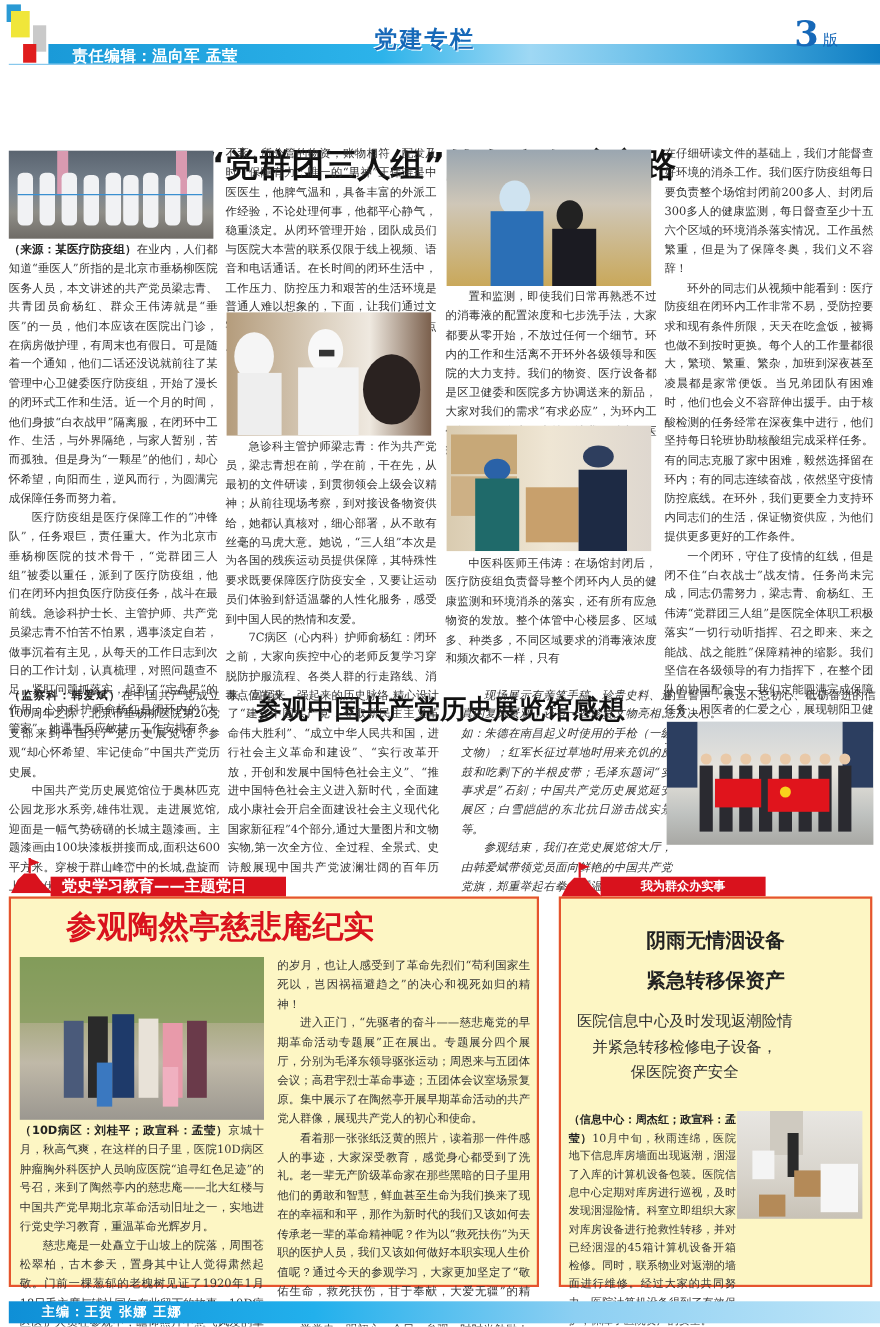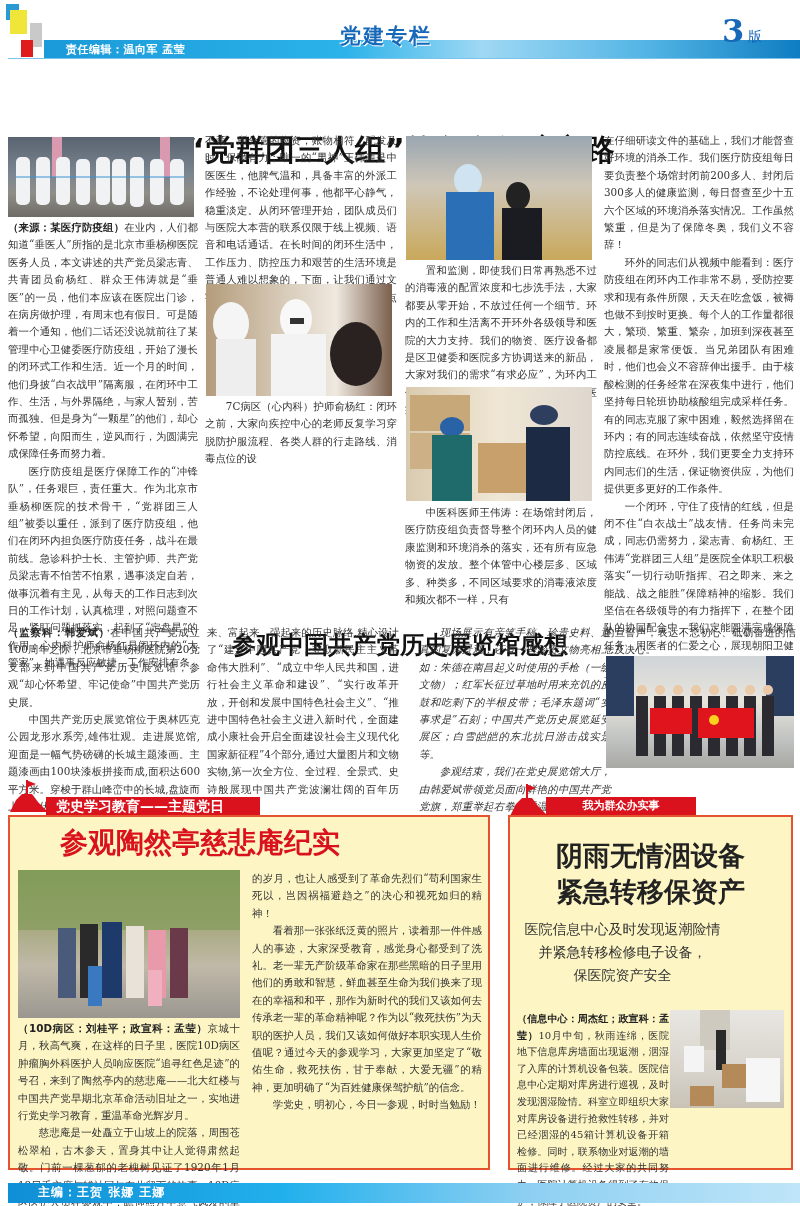--- a/index.html
+++ b/index.html
@@ -5,21 +5,21 @@
   * { margin:0; padding:0; box-sizing:border-box; }
   html, body { width:800px; height:1206px; background:#fff; overflow:hidden; }
   body { position:relative; font-family:"DejaVu Serif", "Liberation Serif", serif; color:#222; }
   .abs { position:absolute; }
 
   
   .logo-sq { position:absolute; }
   .hdr-bar { position:absolute; left:44px; top:40px; width:756px; height:18px;
     background:linear-gradient(90deg,#1a9ad8 0%,#2cb3ea 40%,#9fd8f4 58%,#52b4e4 80%,#0f7dc2 100%); }
   .hdr-line { position:absolute; left:8px; top:58px; width:792px; height:1px; background:#7cc3ea; }
-  .hdr-editor { position:absolute; left:66px; top:42px; font-family:"DejaVu Sans", sans-serif; font-size:11px; color:#fff; font-weight:bold; letter-spacing:0.5px; }
+  .hdr-editor { position:absolute; left:66px; top:42px; font-family:"DejaVu Sans", sans-serif; font-size:14px; color:#fff; font-weight:bold; letter-spacing:0.5px; }
   .hdr-title { position:absolute; left:340px; top:22px; width:120px; text-align:left; font-family:"DejaVu Sans", sans-serif; font-size:21px; font-weight:bold; color:#1668b8; letter-spacing:2px; text-shadow:1px 1px 0 #fff, -1px -1px 0 #fff; }
   .hdr-page { position:absolute; left:722px; top:12px; font-family:"DejaVu Serif", serif; font-size:32px; color:#1668b8; font-weight:bold; }
   .hdr-ban { position:absolute; left:748px; top:28px; font-family:"DejaVu Sans", sans-serif; font-size:14px; color:#1668b8; }
 
   
   .main-title { position:absolute; left:0; width:800px; text-align:center; font-family:"DejaVu Sans", sans-serif; font-weight:bold; color:#111;margin-top:44px; }
 
   
   .col { position:absolute; font-size:10.4px; line-height:17.4px; text-align:justify; color:#333; }
   .col p { text-indent:2em; }
@@ -92,20 +92,21 @@
   <svg width="186" height="112">
     <ellipse cx="25" cy="40" rx="18" ry="22" fill="#f5f5f5"></ellipse>
     <rect x="10" y="55" width="40" height="57" fill="#eeeeee"></rect>
     <ellipse cx="90" cy="35" rx="16" ry="20" fill="#f8f8f8"></ellipse>
     <rect x="65" y="50" width="55" height="62" fill="#f3f3f3"></rect>
     <rect x="84" y="34" width="14" height="6" fill="#333"></rect>
     <ellipse cx="150" cy="70" rx="26" ry="32" fill="#2a2220"></ellipse>
   </svg>
 </div>
 <div class="col" style="left:205px;top:398px;width:192px;">
+  <p>急诊科主管护师梁志青：作为共产党员，梁志青想在前，学在前，干在先，从最初的文件研读，到贯彻领会上级会议精神；从前往现场考察，到对接设备物资供给，她都认真核对，细心部署，从不敢有丝毫的马虎大意。她说，“三人组”本次是为各国的残疾运动员提供保障，其特殊性要求既要保障医疗防疫安全，又要让运动员们体验到舒适温馨的人性化服务，感受到中国人民的热情和友爱。</p>
   <p>7C病区（心内科）护师俞杨红：闭环之前，大家向疾控中心的老师反复学习穿脱防护服流程、各类人群的行走路线、消毒点位的设</p>
 </div>
 
 <div class="photo" style="left:406px;top:136px;width:186px;height:124px;background:linear-gradient(180deg,#9aa6b0 0%,#cfc7b8 40%,#c9a85a 100%);">
   <svg width="186" height="124">
     <ellipse cx="62" cy="44" rx="14" ry="16" fill="#cfe3f0"></ellipse>
     <rect x="40" y="56" width="48" height="68" fill="#2b6fb6"></rect>
     <ellipse cx="112" cy="60" rx="12" ry="14" fill="#222"></ellipse>
     <rect x="96" y="72" width="40" height="52" fill="#1b1b22"></rect>
   </svg>
@@ -208,34 +209,35 @@
       </g>
     </svg>
   </div>
 
   <div class="col" style="left:18px;top:1020px;width:222px;">
     <p class="first"><b>（10D病区：刘桂平；政宣科：孟莹）</b><span>京城十月，秋高气爽，在这样的日子里，医院10D病区肿瘤胸外科医护人员响应医院“追寻红色足迹”的号召，来到了陶然亭内的慈悲庵——北大红楼与中国共产党早期北京革命活动旧址之一，实地进行党史学习教育，重温革命光辉岁月。</span></p>
     <p>慈悲庵是一处矗立于山坡上的院落，周围苍松翠柏，古木参天，置身其中让人觉得肃然起敬。门前一棵葱郁的老槐树见证了1920年1月18日毛主席与辅社同仁在此留下的故事。10D病区医护人员在参观中，瞻仰照片中意气风发的革命先烈，仿佛一下子回到了那段烽火连天</p>
   </div>
   <div class="col" style="left:252px;top:870px;width:230px;">
     <p class="noind">的岁月，也让人感受到了革命先烈们“苟利国家生死以，岂因祸福避趋之”的决心和视死如归的精神！</p>
+    <p>进入正门，“先驱者的奋斗——慈悲庵党的早期革命活动专题展”正在展出。专题展分四个展厅，分别为毛泽东领导驱张运动；周恩来与五团体会议；高君宇烈士革命事迹；五团体会议室场景复原。集中展示了在陶然亭开展早期革命活动的共产党人群像，展现共产党人的初心和使命。</p>
     <p>看着那一张张纸泛黄的照片，读着那一件件感人的事迹，大家深受教育，感觉身心都受到了洗礼。老一辈无产阶级革命家在那些黑暗的日子里用他们的勇敢和智慧，鲜血甚至生命为我们换来了现在的幸福和和平，那作为新时代的我们又该如何去传承老一辈的革命精神呢？作为以“救死扶伤”为天职的医护人员，我们又该如何做好本职实现人生价值呢？通过今天的参观学习，大家更加坚定了“敬佑生命，救死扶伤，甘于奉献，大爱无疆”的精神，更加明确了“为百姓健康保驾护航”的信念。</p>
     <p>学党史，明初心，今日一参观，时时当勉励！</p>
   </div>
 </div>
 
 <div>
   <svg class="abs" style="left:508px;top:782px;" width="40" height="34">
     <path d="M18 2 L28 6 L20 9 Z" fill="#d9121d"></path>
     <rect x="18" y="2" width="2" height="14" fill="#d9121d"></rect>
     <path d="M2 34 L8 22 L14 16 L24 16 L30 24 L40 34 Z" fill="#d9121d"></path>
   </svg>
   <div class="tag" style="left:546px;top:797px;width:150px;height:18px;font-size:11px;text-align:center;line-height:18px;">我为群众办实事</div>
   <div class="box" style="left:508px;top:815px;width:285px;height:355px;"></div>
-  <div class="box-title" style="left:510px;top:838px;width:281px;font-size:27px;color:#222;line-height:36px;">
+  <div class="box-title" style="left:510px;top:838px;width:281px;font-size:18px;color:#222;line-height:36px;">
     <div>阴雨无情洇设备</div>
     <div>紧急转移保资产</div>
   </div>
   <div class="box-title" style="left:510px;top:918px;width:225px;font-size:14px;color:#333;font-weight:normal;line-height:23px;">
     <div>医院信息中心及时发现返潮险情</div>
     <div>并紧急转移检修电子设备，</div>
     <div>保医院资产安全</div>
   </div>
 
   <div class="photo" style="left:670px;top:1010px;width:114px;height:98px;background:linear-gradient(180deg,#e8e6e2 0%,#d8d4cc 60%,#c8c2b6 100%);">

